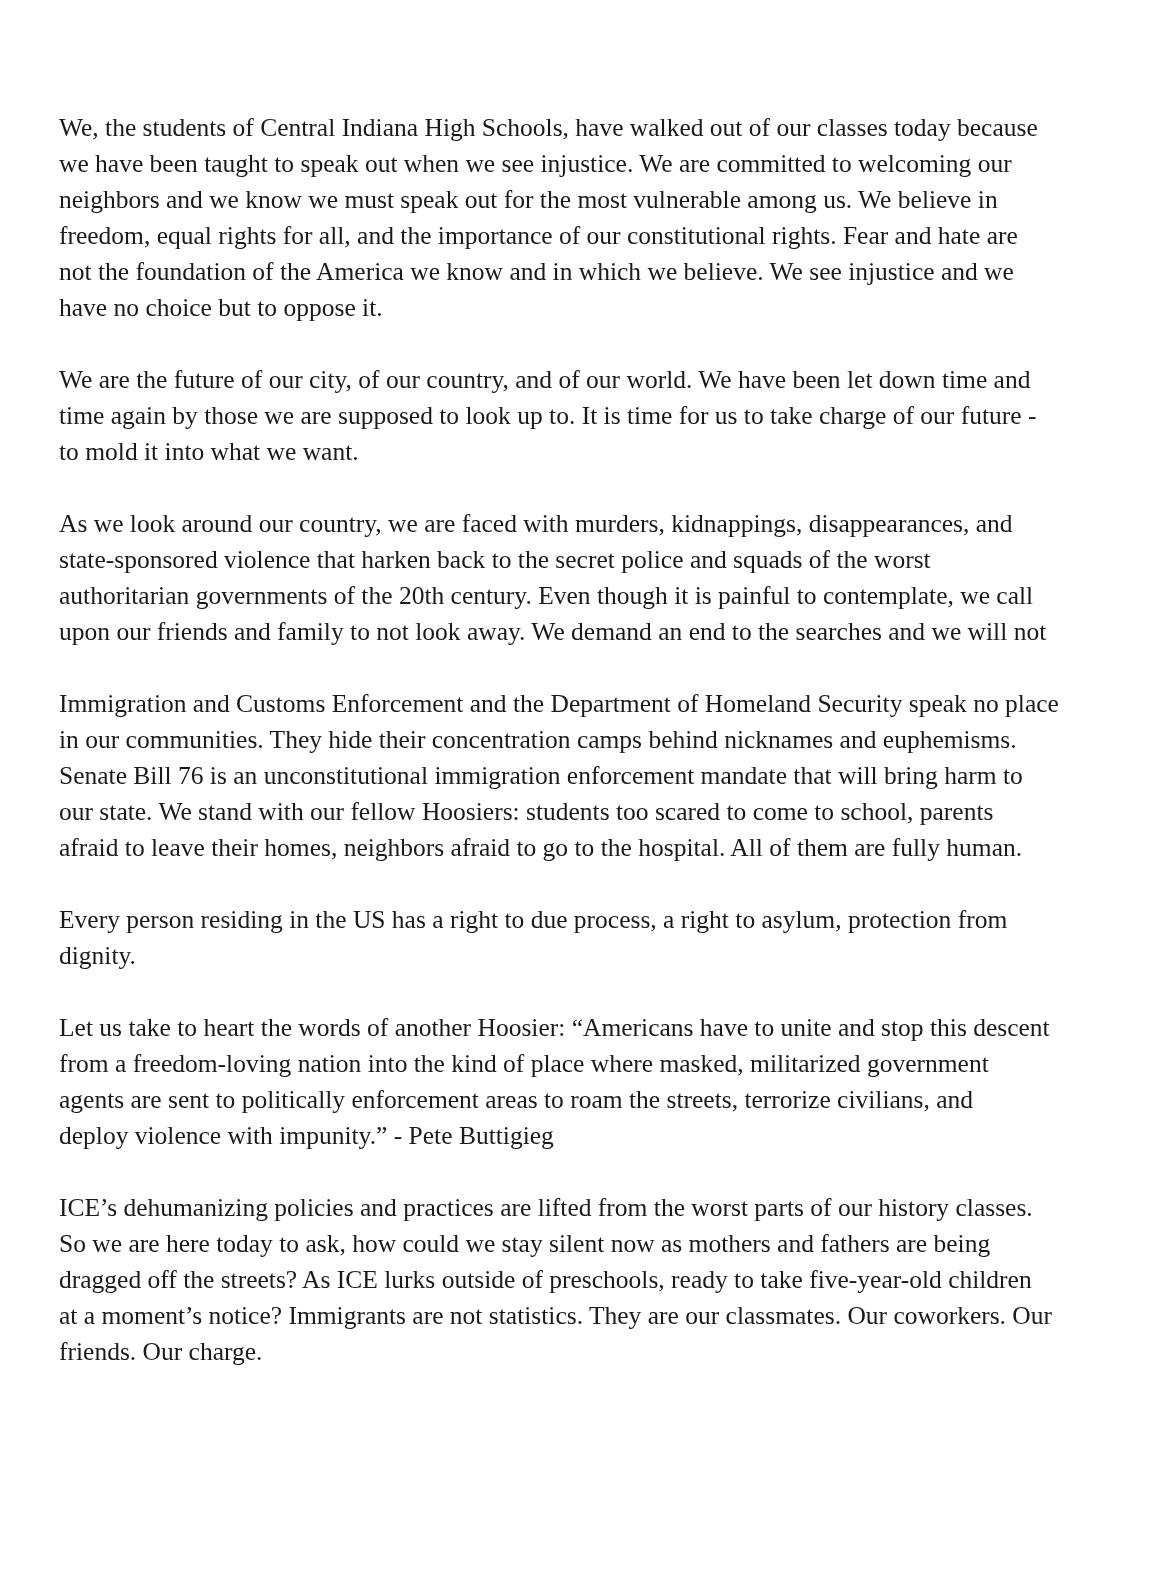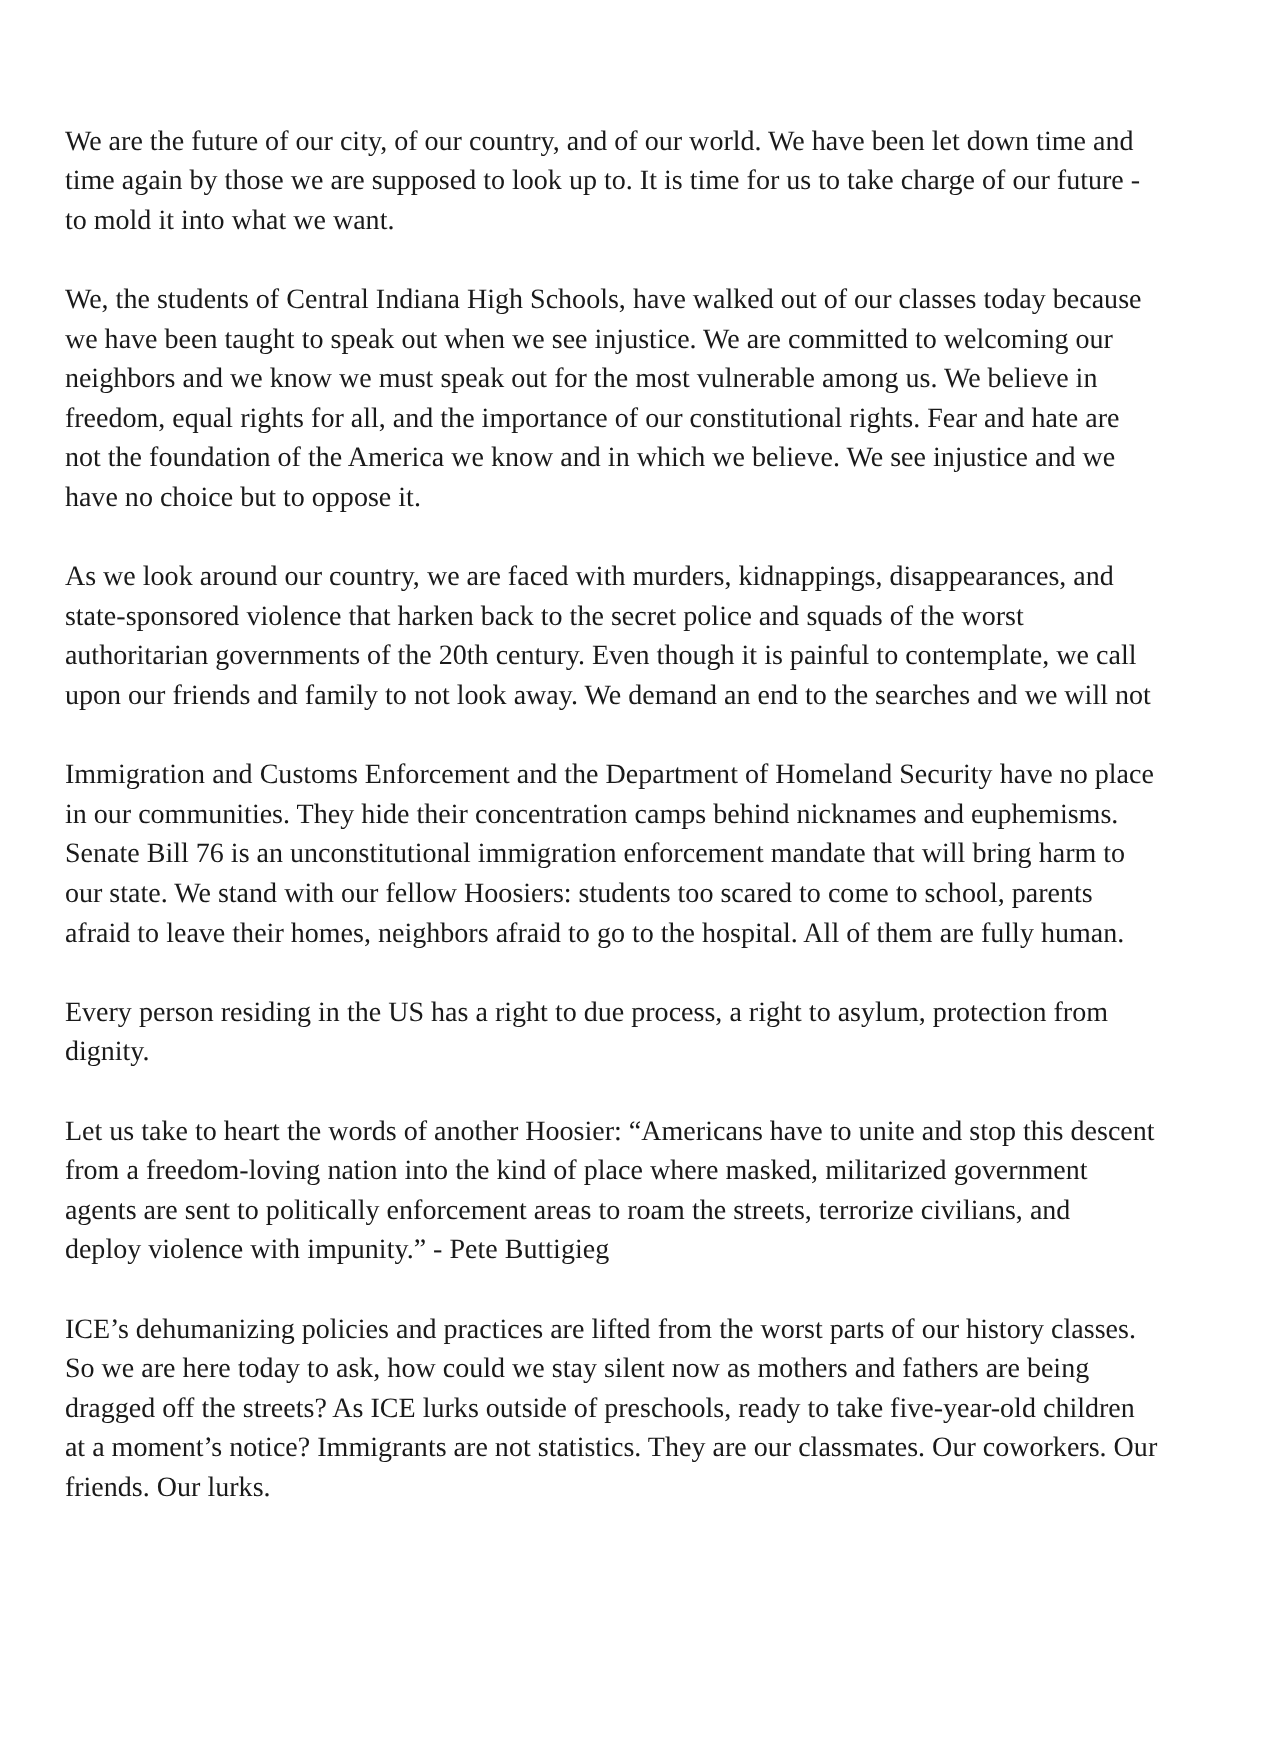--- a/index.html
+++ b/index.html
@@ -29,55 +29,55 @@
     .line {
       display: block;
       white-space: nowrap;
     }
   </style>
 </head>
 <body>
 
 <div class="doc">
   <p class="para">
-    <span class="line">We are the future of our city, of our country, and of our world. We have been let down time and</span>
-    <span class="line">time again by those we are supposed to look up to. It is time for us to take charge of our future -</span>
-    <span class="line">to mold it into what we want.</span>
-  </p>
-  <p class="para">
     <span class="line">We, the students of Central Indiana High Schools, have walked out of our classes today because</span>
     <span class="line">we have been taught to speak out when we see injustice. We are committed to welcoming our</span>
     <span class="line">neighbors and we know we must speak out for the most vulnerable among us. We believe in</span>
     <span class="line">freedom, equal rights for all, and the importance of our constitutional rights. Fear and hate are</span>
     <span class="line">not the foundation of the America we know and in which we believe. We see injustice and we</span>
     <span class="line">have no choice but to oppose it.</span>
   </p>
   <p class="para">
+    <span class="line">We are the future of our city, of our country, and of our world. We have been let down time and</span>
+    <span class="line">time again by those we are supposed to look up to. It is time for us to take charge of our future -</span>
+    <span class="line">to mold it into what we want.</span>
+  </p>
+  <p class="para">
     <span class="line">As we look around our country, we are faced with murders, kidnappings, disappearances, and</span>
     <span class="line">state-sponsored violence that harken back to the secret police and squads of the worst</span>
     <span class="line">authoritarian governments of the 20th century. Even though it is painful to contemplate, we call</span>
     <span class="line">upon our friends and family to not look away. We demand an end to the searches and we will not</span>
   </p>
   <p class="para">
-    <span class="line">Immigration and Customs Enforcement and the Department of Homeland Security have no place</span>
+    <span class="line">Immigration and Customs Enforcement and the Department of Homeland Security speak no place</span>
     <span class="line">in our communities. They hide their concentration camps behind nicknames and euphemisms.</span>
     <span class="line">Senate Bill 76 is an unconstitutional immigration enforcement mandate that will bring harm to</span>
     <span class="line">our state. We stand with our fellow Hoosiers: students too scared to come to school, parents</span>
     <span class="line">afraid to leave their homes, neighbors afraid to go to the hospital. All of them are fully human.</span>
   </p>
   <p class="para">
     <span class="line">Every person residing in the US has a right to due process, a right to asylum, protection from</span>
     <span class="line">dignity.</span>
   </p>
   <p class="para">
     <span class="line">Let us take to heart the words of another Hoosier: “Americans have to unite and stop this descent</span>
     <span class="line">from a freedom-loving nation into the kind of place where masked, militarized government</span>
     <span class="line">agents are sent to politically enforcement areas to roam the streets, terrorize civilians, and</span>
     <span class="line">deploy violence with impunity.” - Pete Buttigieg</span>
   </p>
   <p class="para">
     <span class="line">ICE’s dehumanizing policies and practices are lifted from the worst parts of our history classes.</span>
     <span class="line">So we are here today to ask, how could we stay silent now as mothers and fathers are being</span>
     <span class="line">dragged off the streets? As ICE lurks outside of preschools, ready to take five-year-old children</span>
     <span class="line">at a moment’s notice? Immigrants are not statistics. They are our classmates. Our coworkers. Our</span>
-    <span class="line">friends. Our lurks.</span>
+    <span class="line">friends. Our charge.</span>
   </p>
 </div>
 
 </body></html>

